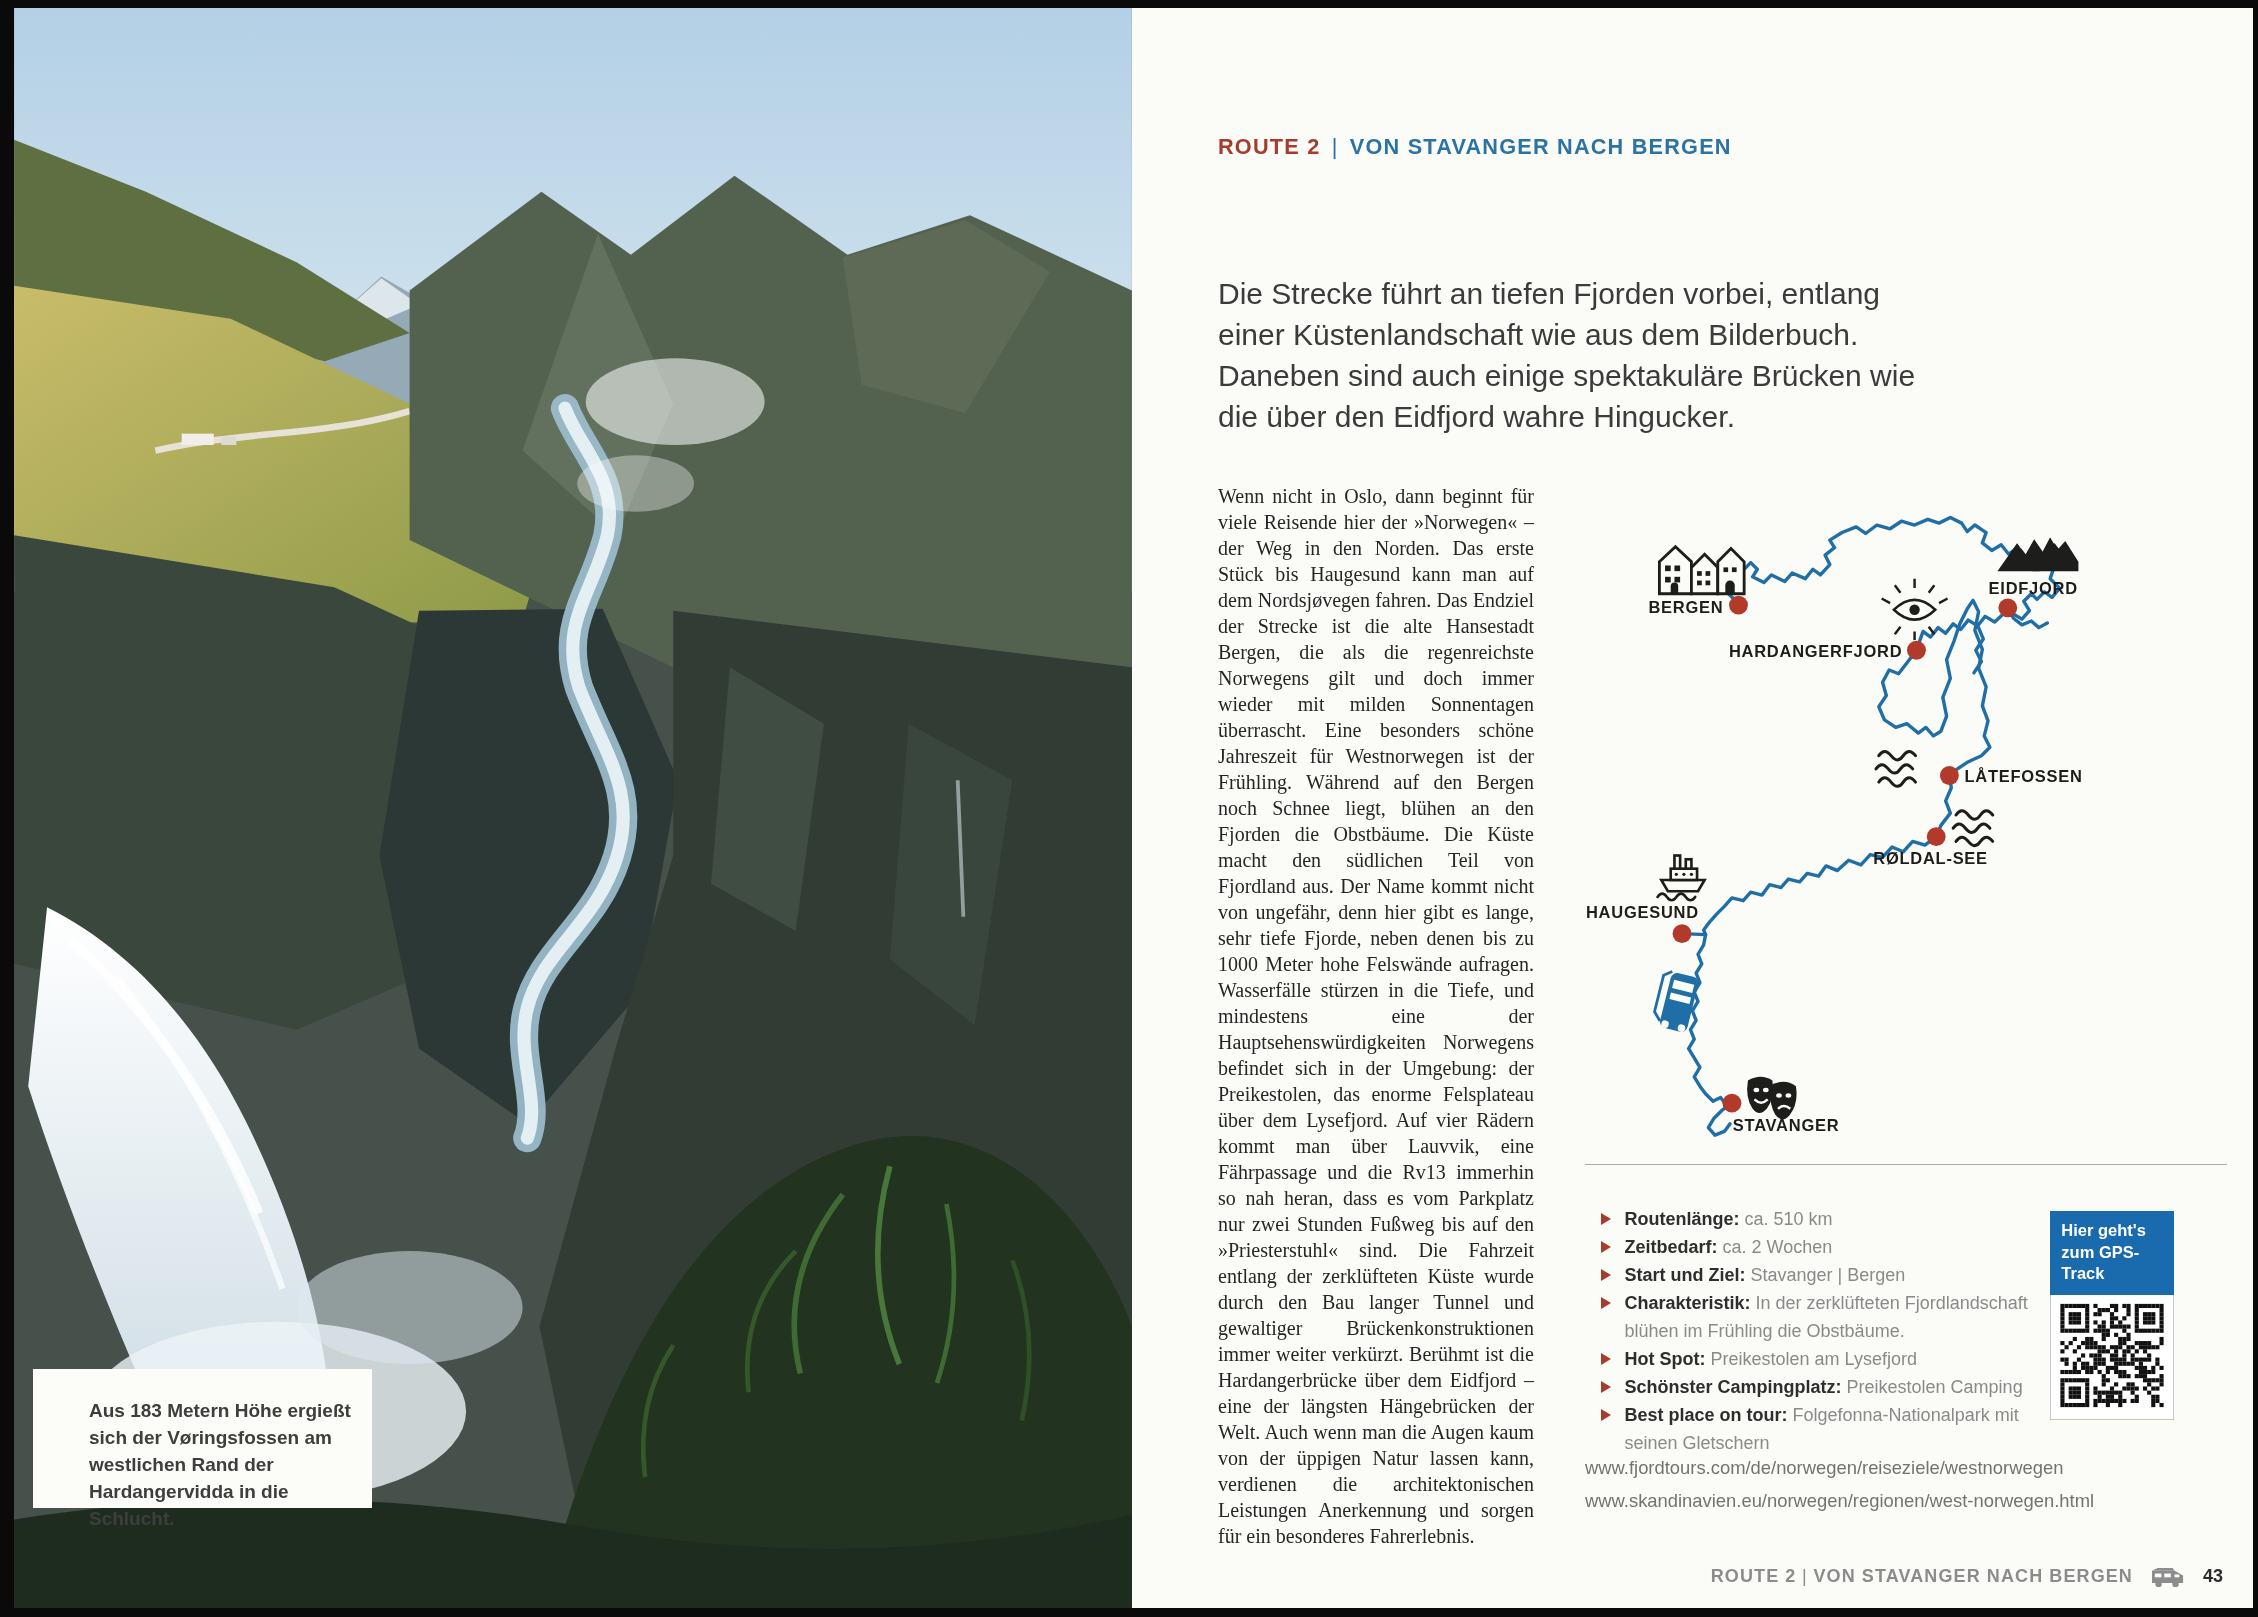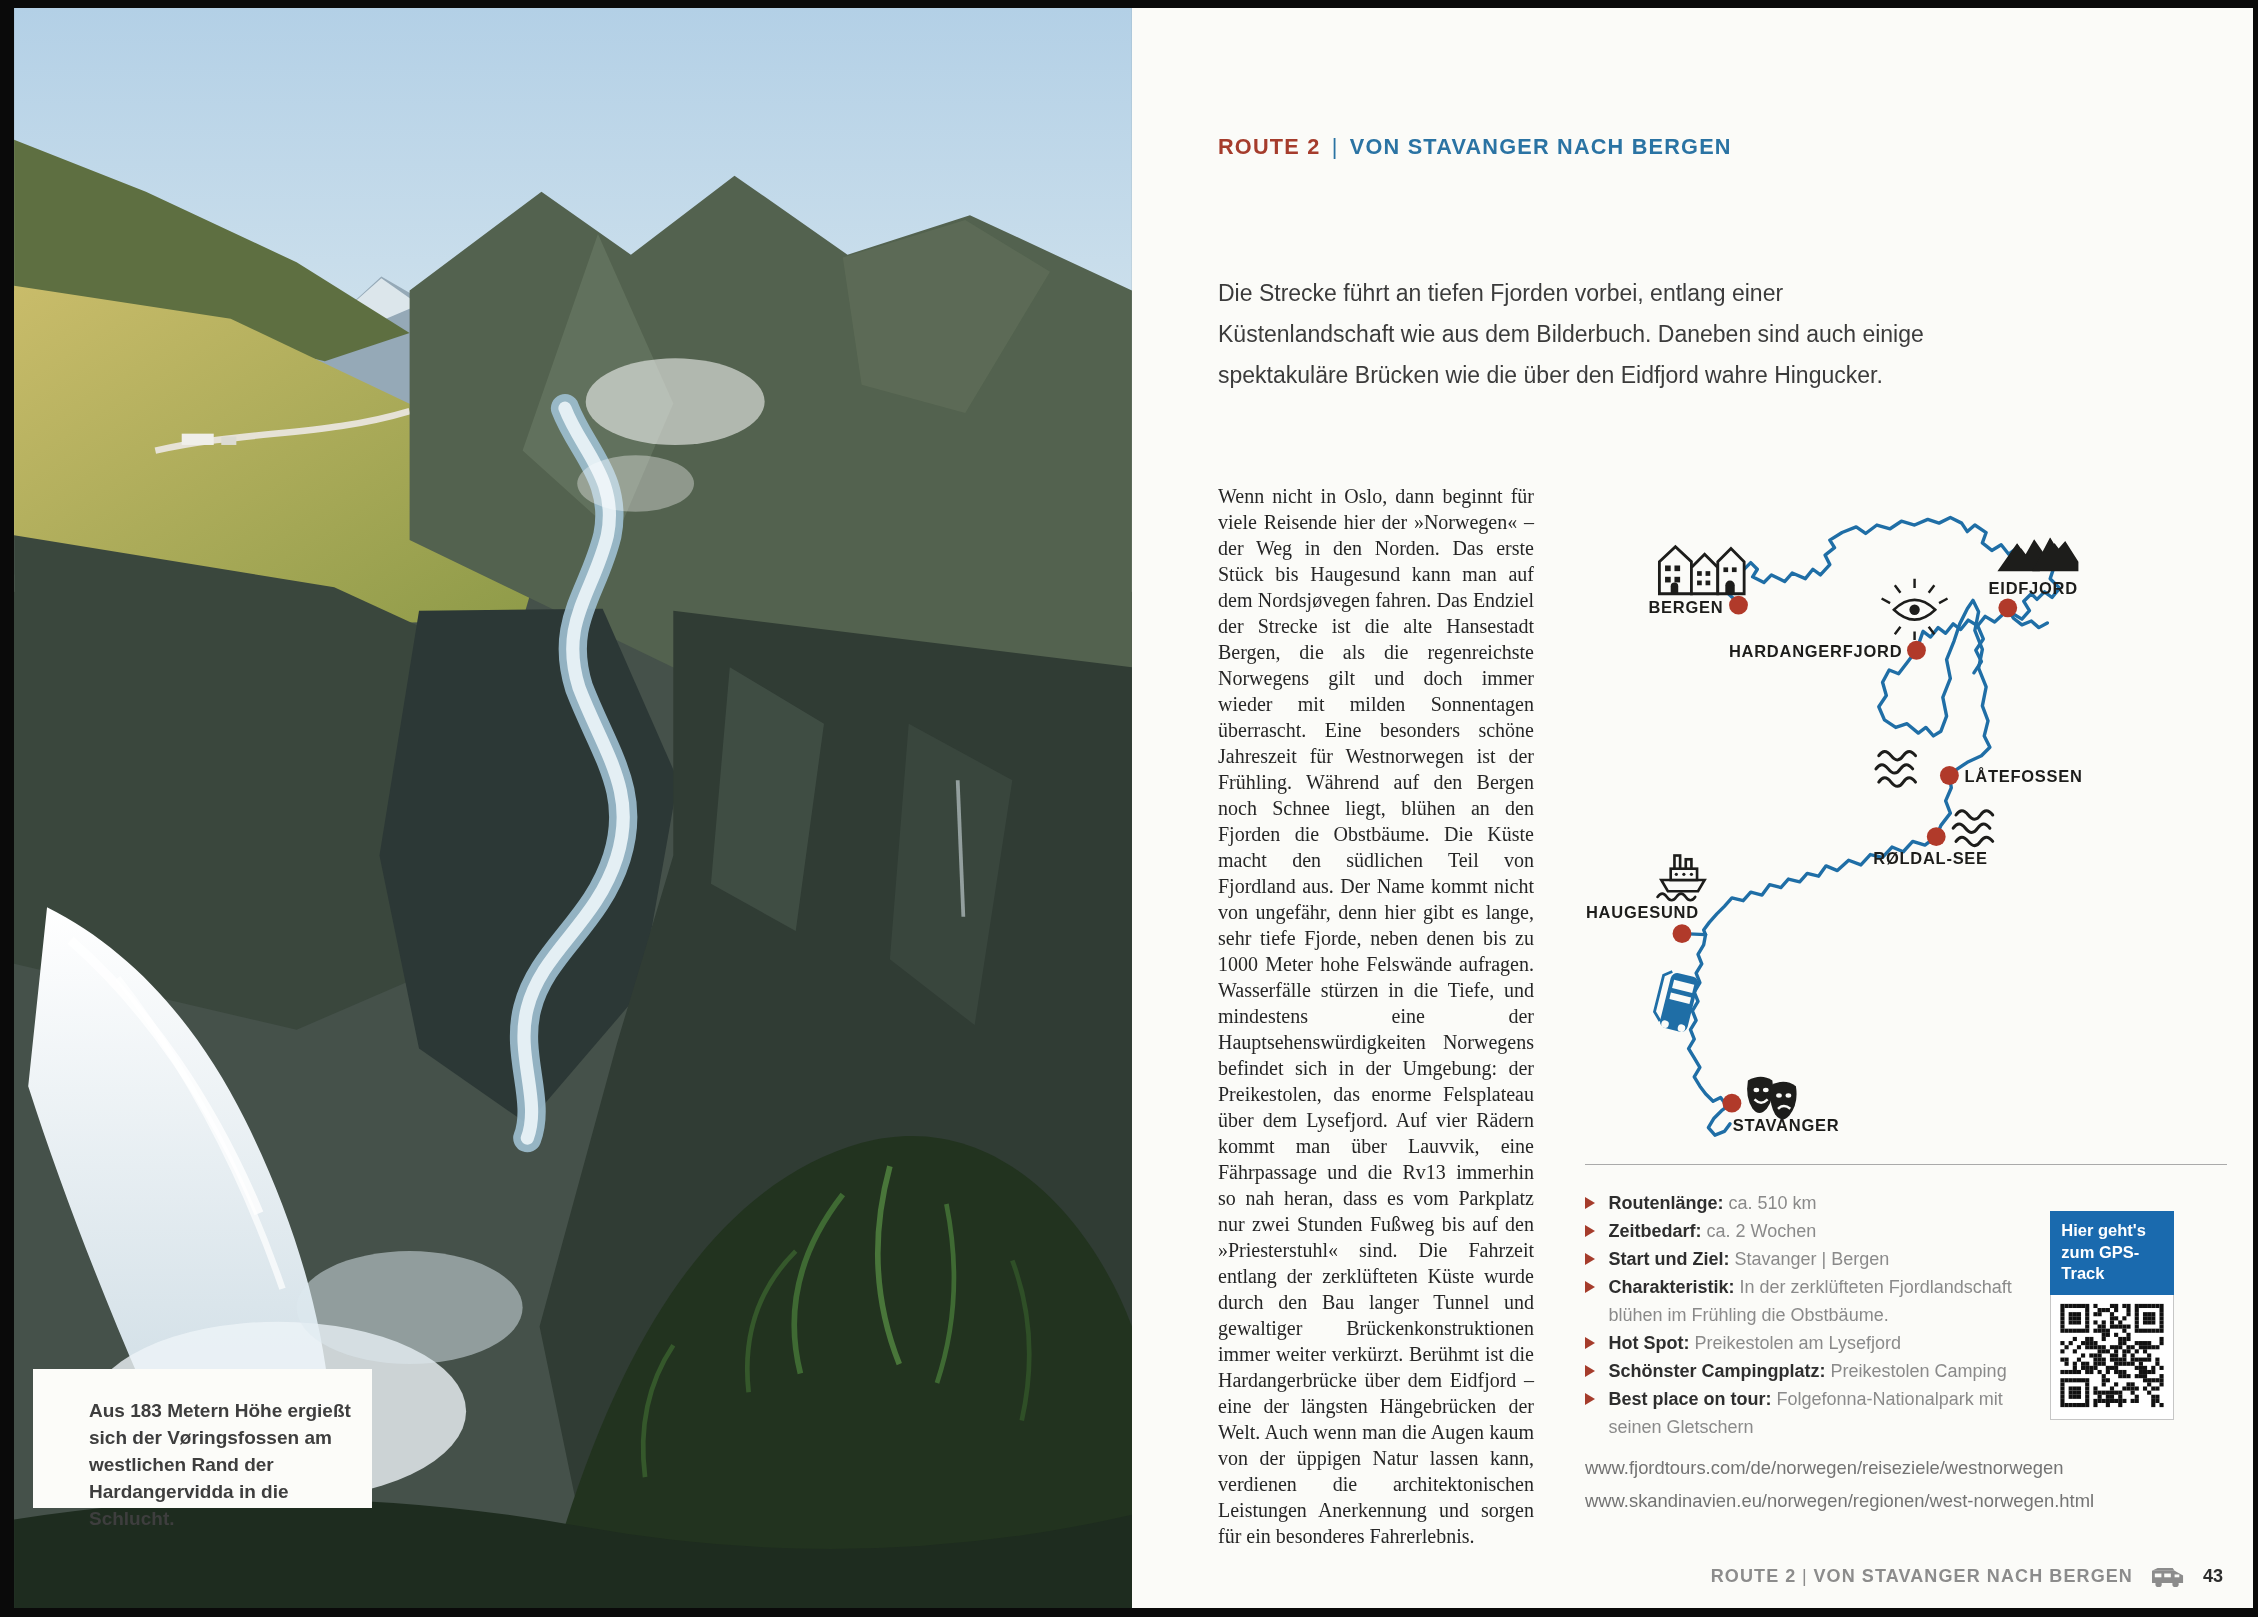--- a/index.html
+++ b/index.html
@@ -12,28 +12,28 @@
            box-sizing:border-box;padding:28px 17px 12px 56px;font-weight:bold;font-size:19px;
            line-height:27px;color:#3e3e3e;}
   
   .page{position:absolute;left:1132px;top:7.5px;width:1121px;height:1600px;background:#fbfbf8;}
   .kicker{position:absolute;left:86px;top:126px;font-size:21.7px;font-weight:bold;letter-spacing:1.2px;}
   .kicker .route{color:#a53c2c;}
   .kicker .sep{color:#2a73a3;font-weight:normal;padding:0 11.3px;}
   .kicker .rtitle{color:#2a73a3;}
   .headline{position:absolute;left:82px;top:160px;font-family:"Liberation Serif",serif;
             font-size:59px;font-weight:500;color:#1c1c1c;letter-spacing:0.5px;}
-  .intro{position:absolute;left:86px;top:265px;width:734px;font-size:23px;line-height:41px;color:#3b3b3b;}
+  .intro{position:absolute;left:86px;top:265px;width:734px;font-size:30px;line-height:41px;color:#3b3b3b;}
   .body-col{position:absolute;left:86px;top:475px;width:316px;font-family:"Liberation Serif",serif;
             font-size:20px;line-height:26px;text-align:justify;color:#262626;}
   .map{position:absolute;left:450px;top:501px;width:603px;height:661px;}
   .map text{font-family:"Liberation Sans",sans-serif;font-size:17.5px;font-weight:bold;
             letter-spacing:.8px;fill:#1d1d1b;}
   .divider{position:absolute;left:453px;top:1156px;width:642px;height:1.9px;background:#aaaaaa;}
-  .info{position:absolute;left:453px;top:1181px;width:471px;list-style:none;margin:0;padding:0;}
+  .info{position:absolute;left:453px;top:1181px;width:471px;list-style:none;margin:16px;padding:0;}
   .info li{position:relative;padding-left:23.5px;font-size:18px;line-height:28px;color:#8a8a8a;}
   .info li::before{content:"";position:absolute;left:0;top:8px;width:0;height:0;
             border-left:10.4px solid #a53c2c;border-top:6.1px solid transparent;border-bottom:6.1px solid transparent;}
   .info .lbl{font-weight:bold;color:#2e2e2e;}
   .gps{position:absolute;left:918px;top:1203px;width:124px;}
   .gps-head{background:#1a6aae;color:#ffffff;font-weight:bold;font-size:16.5px;line-height:21.7px;
             padding:9.4px 9.4px 10.4px 11.3px;}
   .gps-qr{background:#ffffff;border:0.9px solid #c6c6c6;border-top:none;}
   .links{position:absolute;left:453px;top:1443px;font-size:18.4px;line-height:33px;color:#737373;}
   .pagefooter{position:absolute;right:30px;top:1558px;display:flex;align-items:center;gap:15px;}

